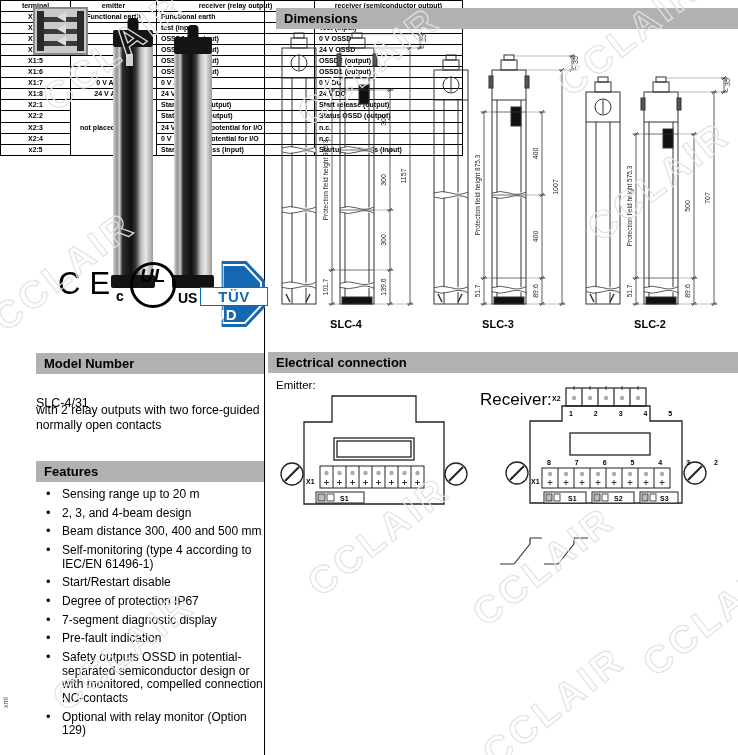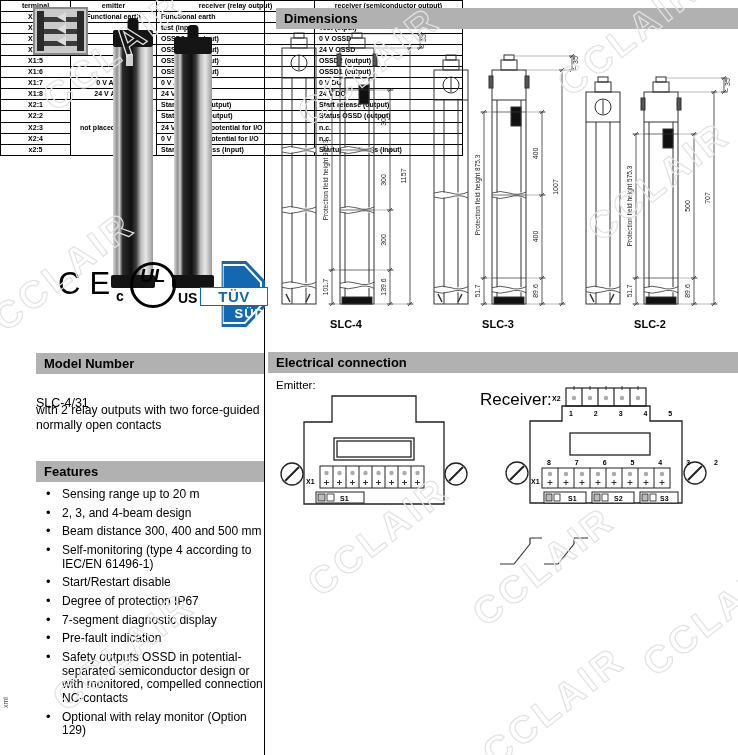--- a/index.html
+++ b/index.html
@@ -34,22 +34,22 @@
   #ul-circle{position:absolute;left:14px;top:0;width:46px;height:46px;border:3px solid #000;
       border-radius:50%;box-sizing:border-box;}
   #ul-circle .ul{position:absolute;left:7px;top:3px;font-size:19px;font-weight:bold;font-style:italic;line-height:.85;}
   #ul-c{position:absolute;left:0;top:26px;font-size:14px;font-weight:bold;}
   #ul-us{position:absolute;left:62px;top:28px;font-size:14px;font-weight:bold;}
   #tuv{left:203px;top:261px;width:62px;height:70px;}
   .oct{position:absolute;clip-path:polygon(30% 0,70% 0,100% 30%,100% 70%,70% 100%,30% 100%);}
   #tuv-band{position:absolute;left:-3px;right:-3px;top:26px;height:17px;background:#fff;
       border:1px solid #1368b1;display:flex;align-items:center;justify-content:center;}
   #tuv-band span{color:#1368b1;font-weight:bold;font-size:15px;letter-spacing:.5px;}
-  #tuv-sud{position:absolute;left:0;right:0;top:45px;text-align:right;color:#fff;
-      font-size:13px;font-weight:bold;letter-spacing:1px;}
+  #tuv-sud{position:absolute;left:0;right:0;top:45px;text-align:left;color:#fff;
+      font-size:15px;font-weight:bold;letter-spacing:1px;}
   #model-bar{left:36px;top:353px;width:228px;}
   #model-name{left:36px;top:380px;font-size:12.5px;font-weight:normal;margin-top:16px;}
   #model-desc{left:36px;top:403px;width:226px;font-size:12.2px;line-height:1.25;}
   #features-bar{left:36px;top:461px;width:228px;}
   #features-list{left:40px;top:488px;width:224px;margin:0;padding:0;list-style:none;}
   #features-list li{position:relative;padding-left:22px;margin-bottom:5px;
       font-size:12px;line-height:1.14;}
   #features-list li::before{content:"•";position:absolute;left:6px;top:-1px;font-size:13px;}
   #side-note{left:2px;top:708px;font-size:7px;color:#444;transform:rotate(-90deg);
       transform-origin:left top;white-space:nowrap;}

